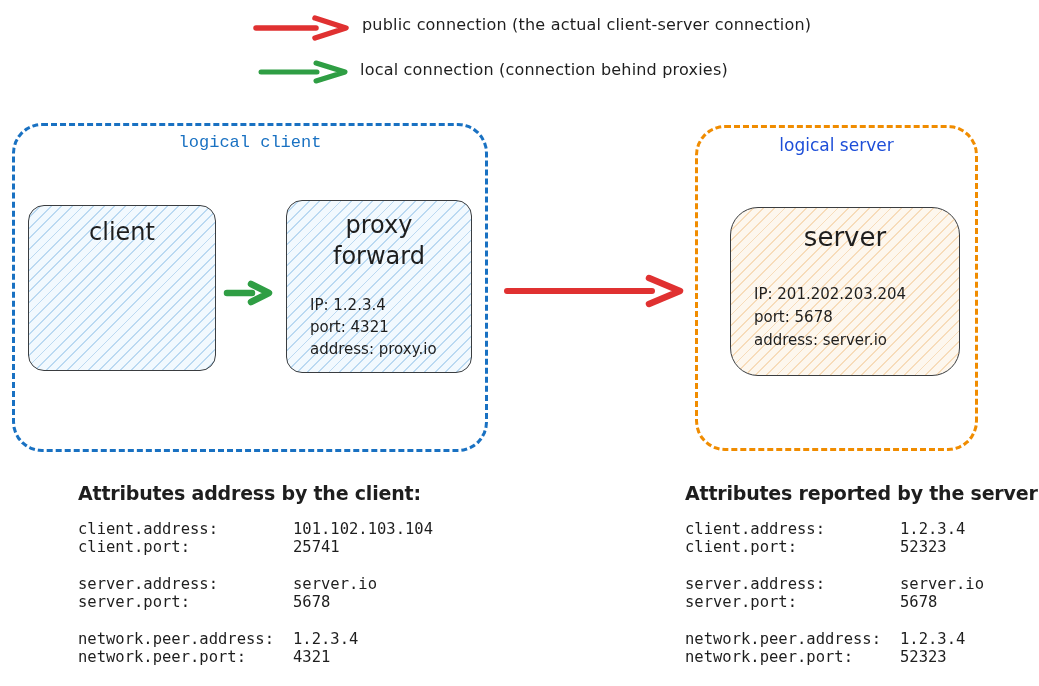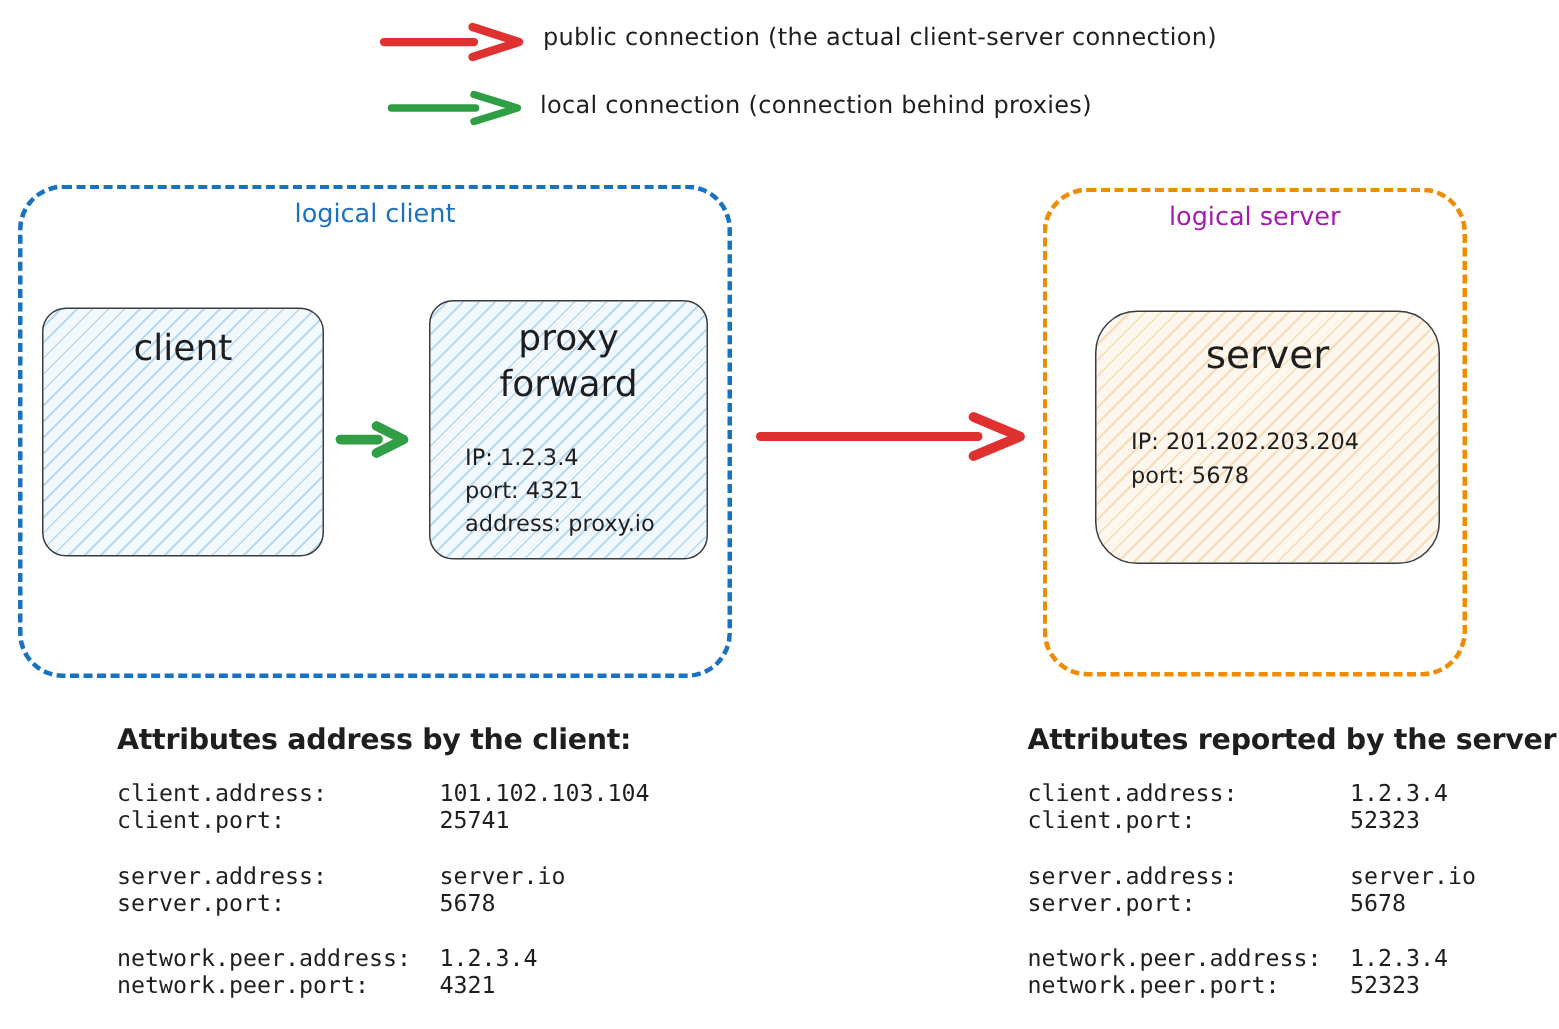--- a/index.html
+++ b/index.html
@@ -27,22 +27,22 @@
     border: 3px dashed #1971c2;
   }
   #logical-server {
     left: 695px; top: 125px; width: 283px; height: 326px;
     border: 3px dashed #f08c00;
   }
   .boundary-label {
     position: absolute; top: 7px; left: 0; right: 0;
     text-align: center; font-size: 17px;
   }
-  #logical-client .boundary-label { color: #1971c2; }
-  #logical-server .boundary-label { color: #a21caf; }
+  #logical-client .boundary-label { color: #1971c2; font-family: Liberation Mono, monospace; }
+  #logical-server .boundary-label { color: #1d4ed8; }
 
   
   .node {
     position: absolute; box-sizing: border-box;
     border: 1.7px solid #3a3d40;
   }
   .node.blue {
     border-radius: 16px;
     background-color: #f2f9fe;
     background-image: repeating-linear-gradient(135deg,
@@ -145,20 +145,21 @@
 </svg>
 
 <div id="logical-server" class="abs boundary">
   <div class="boundary-label">logical server</div>
 
   <div id="server-node" class="node orange">
     <div class="node-title">server</div>
     <div class="node-details">
       <div>IP: 201.202.203.204</div>
       <div>port: 5678</div>
+      <div>address: server.io</div>
     </div>
   </div>
 </div>
 
 <div id="attrs-client" class="attrs">
   <h2 class="attrs-heading">Attributes address by the client:</h2>
 
   <div class="attr-group">
     <div class="attr-row">
       <span class="attr-label">client.address:</span>

